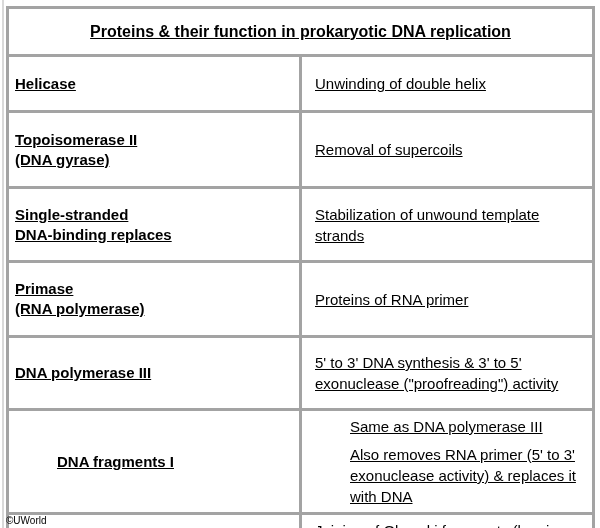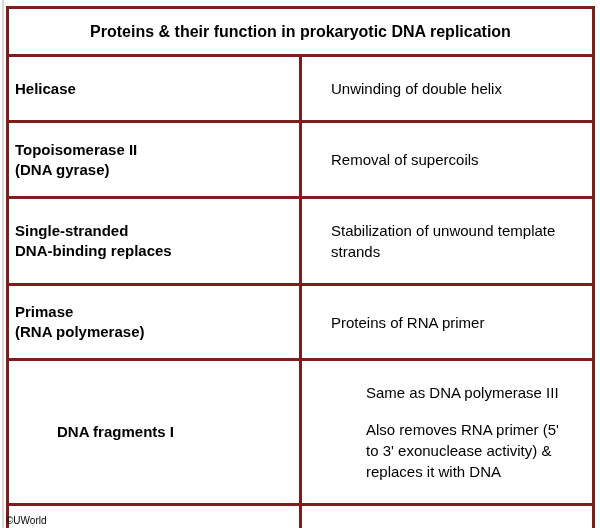--- a/index.html
+++ b/index.html
@@ -25,23 +25,24 @@
   }
   table.tbl {
     position: absolute;
     left: 6px;
     top: 6px;
     width: 589px;
     border-collapse: collapse;
     table-layout: fixed;
   }
   .tbl th, .tbl td {
-    border: 3px solid #7f1d1d;
+    border: 3px solid #a3a3a3;
     vertical-align: middle;
     background: #ffffff;
+    text-decoration: underline;
   }
   th.title-cell {
     height: 41px;
     font-size: 16px;
     font-weight: bold;
     text-align: center;
     padding: 2px 10px;
   }
   td.protein-cell {
     width: 195px;
@@ -52,21 +53,21 @@
     white-space: pre-line;
     padding: 2px 6px;
   }
   td.func-cell {
     font-size: 15px;
     line-height: 21px;
     text-align: left;
     padding: 5px 14px 5px 13px;
   }
   .func-cell p {
-    margin: 16px;
+    margin: 0;
   }
   .func-cell p + p {
     margin-top: 7px;
   }
   tr.r0 td { height: 43px; }
   tr.r1 td { height: 63px; }
   tr.r2 td { height: 61px; }
   tr.r3 td { height: 62px; }
   tr.r4 td { height: 60px; }
   tr.r5 td { height: 89px; padding-left: 48px; }
@@ -109,20 +110,26 @@
       <p>Stabilization of unwound template strands</p>
     </td>
   </tr>
   <tr class="r3">
     <td class="protein-cell">Primase
 (RNA polymerase)</td>
     <td class="func-cell">
       <p>Proteins of RNA primer</p>
     </td>
   </tr>
+  <tr class="r4">
+    <td class="protein-cell">DNA polymerase III</td>
+    <td class="func-cell">
+      <p>5' to 3' DNA synthesis &amp; 3' to 5' exonuclease ("proofreading") activity</p>
+    </td>
+  </tr>
   <tr class="r5">
     <td class="protein-cell">DNA fragments I</td>
     <td class="func-cell">
       <p>Same as DNA polymerase III</p>
       <p>Also removes RNA primer (5' to 3' exonuclease activity) &amp; replaces it with DNA</p>
     </td>
   </tr>
   <tr class="r6">
     <td class="protein-cell">DNA ligase</td>
     <td class="func-cell">

